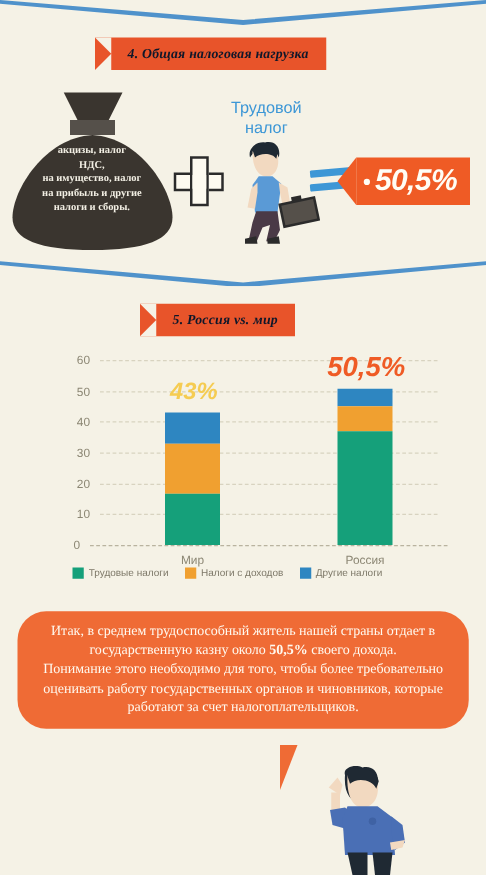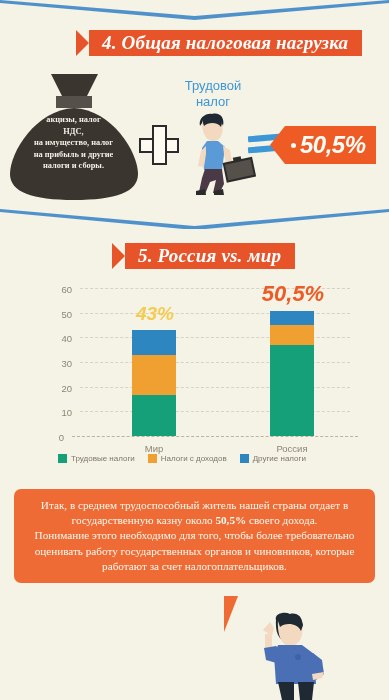--- a/index.html
+++ b/index.html
@@ -57,25 +57,25 @@
   .ribbon .rib-tail {
     position: absolute;
     right: -10px;
     top: 7px;
     width: 20px;
     height: 26px;
     background: #c8421f;
     z-index: -1;
   }
   .ribbon-title {
-    color: #ffffff;
+    color: #0f172a;
     font-family: "Liberation Serif", serif;
     font-style: italic;
     font-weight: bold;
-    font-size: 19px;
+    font-size: 11px;
     white-space: nowrap;
     letter-spacing: 0.2px;
   }
 
   
   .bag-wrap { position: absolute; left: 6px; top: 72px; width: 135px; height: 130px; }
   .bag-text {
     position: absolute;
     left: 0; top: 42px;
     width: 135px;
@@ -224,21 +224,21 @@
   .legend-item { display: flex; align-items: center; gap: 4px; }
   .legend-swatch { width: 9px; height: 9px; flex: none; }
   .legend-text { color: #7d7868; font-size: 8px; white-space: nowrap; }
 
   
   .bubble {
     position: absolute;
     left: 14px; top: 489px;
     width: 361px;
     background: #ef6b35;
-    border-radius: 7px;
+    border-radius: 23px;
     padding: 9px 12px 9px 12px;
     box-sizing: border-box;
     color: #fff9ef;
     font-family: "Liberation Serif", serif;
     font-size: 11.2px;
     line-height: 15.2px;
     text-align: center;
   }
   .bubble b { font-weight: bold; }
   .bubble-tail {

